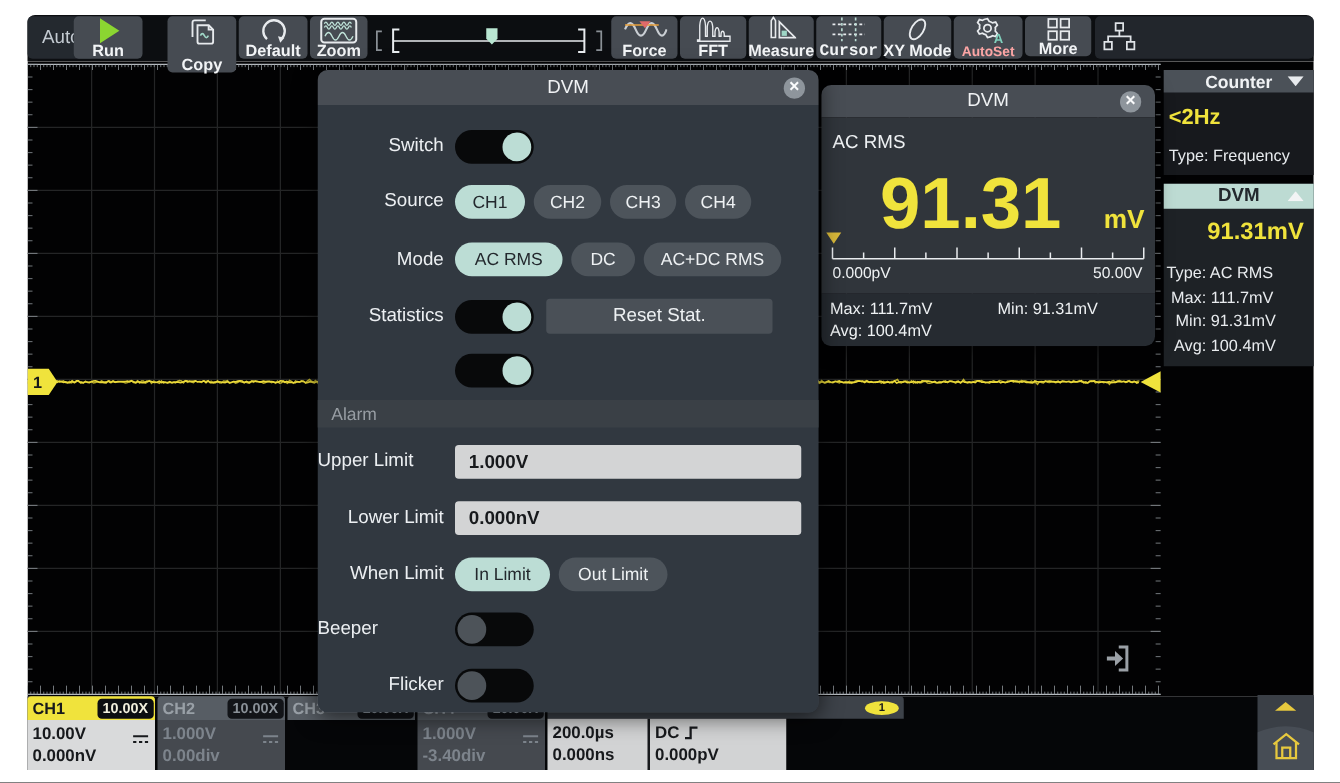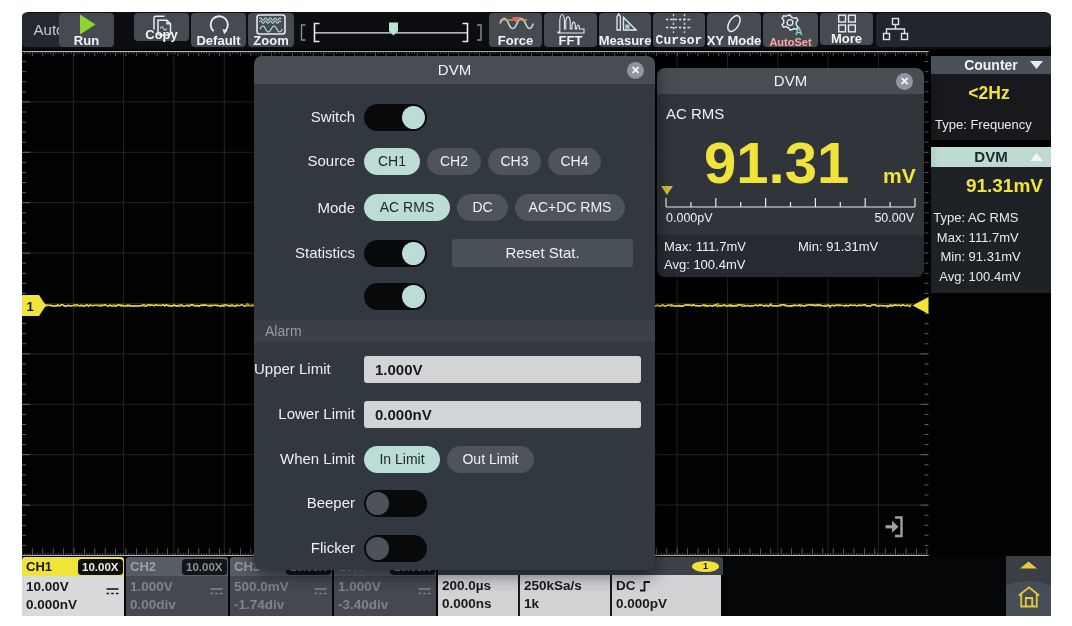--- a/index.html
+++ b/index.html
@@ -18,21 +18,21 @@
     <path d="M870 471.8 l6.5 6 l-6.5 6 z" fill="#9aa0a6"></path>
   </svg>
 <div style="position:absolute;left:22px;top:12px;width:1029px;height:36.5px;background:#0c0e11;border-radius:6px 6px 0 0">
     <div style="position:absolute;left:0px;top:1px;width:54px;height:33.5px;background:#24292f;border-radius:4px;color:#c3cad1;font-size:15px;text-align:center;line-height:33px">Auto</div>
     <div style="position:absolute;left:37px;top:1px;width:55px;height:33.5px;background:#464b52;border-radius:4px;">
       <div style="position:absolute;left:50%;top:0px;transform:translateX(-50%);line-height:0"><svg width="22" height="23" viewBox="0 0 22 23">
           <path d="M4 1.5 L19.5 11.5 L4 21.5 z" fill="#8bd631"></path>
         </svg></div>
       <div style="position:absolute;bottom:-1px;left:50%;transform:translateX(-50%);white-space:nowrap;font-size:13px;font-weight:bold;color:#f2f4f6">Run</div>
     </div>
-    <div style="position:absolute;left:112px;top:1px;width:55px;height:28px;background:#464b52;border-radius:4px;">
+    <div style="position:absolute;left:112px;top:1px;width:55px;height:45px;background:#464b52;border-radius:4px;">
       <div style="position:absolute;left:50%;top:0px;transform:translateX(-50%);line-height:0"><svg width="24" height="24" viewBox="0 0 24 24">
           <g fill="none" stroke="#e7eaed" stroke-width="1.5">
             <path d="M4 16.5 V4.9 a1.6 1.6 0 0 1 1.6-1.6 h9"></path>
             <path d="M8 7.2 h9 l3.5 3.5 v9.6 a1.6 1.6 0 0 1 -1.6 1.6 h-9.3 a1.6 1.6 0 0 1 -1.6 -1.6 z"></path>
             <path d="M16.9 7.2 v3.5 h3.5"></path>
           </g>
           <path d="M10.3 15.5 q1.6 -3.2 3.2 0 t3.2 0" fill="none" stroke="#9fd6c6" stroke-width="1.3"></path>
         </svg></div>
       <div style="position:absolute;bottom:-1px;left:50%;transform:translateX(-50%);white-space:nowrap;font-size:13px;font-weight:bold;color:#f2f4f6">Copy</div>
     </div>
@@ -134,21 +134,21 @@
             <rect x="19.5" y="16.5" width="6" height="6"></rect>
             <path d="M13.5 7.5 V12 M4.5 16.5 V12 H22.5 V16.5"></path>
           </g>
         </svg></div>
     </div>
   </div>
 <div style="position:absolute;left:931px;top:56px;width:120px;height:84px;background:#17191d">
     <div style="position:relative;height:18px;background:#4b5158;color:#f0f2f4;font-size:14px;font-weight:bold;text-align:center;line-height:18px">Counter<svg width="13" height="8" viewBox="0 0 13 8" style="position:absolute;right:8px;top:5px">
         <path d="M0 0 h13 l-6.5 8 z" fill="#e8ebee"></path>
       </svg></div>
-    <div style="padding:9px 8px 0 4px;text-align:center;color:#f0e33c;font-size:17.5px;font-weight:bold">&lt;2Hz</div>
+    <div style="padding:9px 8px 0 4px;text-align:left;color:#f0e33c;font-size:17.5px;font-weight:bold">&lt;2Hz</div>
     <div style="padding:13px 0 0 4px;font-size:13px;color:#e8ebee">Type: Frequency</div>
   </div>
 <div style="position:absolute;left:931px;top:147px;width:120px;height:146px;background:#1e2226">
     <div style="position:relative;height:20px;background:#bddbd3;color:#23282d;font-size:15px;font-weight:bold;text-align:center;line-height:20px">DVM<svg width="13" height="8" viewBox="0 0 13 8" style="position:absolute;right:8px;top:6px">
         <path d="M0 8 h13 l-6.5 -8 z" fill="#f2f4f5"></path>
       </svg></div>
     <div style="padding:8px 8px 0 0;text-align:right;color:#f0e33c;font-size:19px;font-weight:bold">91.31mV</div>
     <div style="position:absolute;left:0;top:61px;width:100%;font-size:13px;color:#e8ebee;line-height:19.5px">
       <div><span style="display:inline-block;width:34px;text-align:right">Type:</span> AC RMS</div>
       <div><span style="display:inline-block;width:34px;text-align:right">Max:</span> 111.7mV</div>
@@ -176,52 +176,39 @@
             <g stroke="#7d848c" stroke-width="1.6" fill="none">
               <path d="M0.5 2 H12.5"></path>
               <path d="M0.5 6.5 h2.6 M5.2 6.5 h2.6 M9.9 6.5 h2.6"></path>
             </g>
           </svg></span></div>
       <div style="line-height:18px">0.00div</div>
     </div>
   </div>
 <div style="position:absolute;left:230px;top:557px;width:102px;height:59px">
     <div style="position:relative;height:19px;background:#575d64;color:#99a0a7;font-size:13px;font-weight:bold;line-height:19px;border-radius:3px 3px 0 0"><span style="padding-left:4px">CH3</span><span style="position:absolute;right:1.5px;top:1.5px;height:16px;line-height:16px;background:#121418;color:#8a9198;border-radius:3.5px;font-size:11.5px;padding:0 4px">10.00X</span></div>
-    <div style="height:40px;background:#45494f;color:#7d848c;font-size:13.5px;font-weight:bold;padding:1px 4px 0 4px">
-      <div style="position:relative;line-height:19px">500.0mV<span style="position:absolute;right:1px;top:5px"><svg width="13" height="9" viewBox="0 0 13 9">
-            <g stroke="#7d848c" stroke-width="1.6" fill="none">
-              <path d="M0.5 2 H12.5"></path>
-              <path d="M0.5 6.5 h2.6 M5.2 6.5 h2.6 M9.9 6.5 h2.6"></path>
-            </g>
-          </svg></span></div>
-      <div style="line-height:18px">-1.74div</div>
-    </div>
   </div>
 <div style="position:absolute;left:334px;top:557px;width:102px;height:59px">
     <div style="position:relative;height:19px;background:#575d64;color:#99a0a7;font-size:13px;font-weight:bold;line-height:19px;border-radius:3px 3px 0 0"><span style="padding-left:4px">CH4</span><span style="position:absolute;right:1.5px;top:1.5px;height:16px;line-height:16px;background:#121418;color:#8a9198;border-radius:3.5px;font-size:11.5px;padding:0 4px">10.00X</span></div>
     <div style="height:40px;background:#45494f;color:#7d848c;font-size:13.5px;font-weight:bold;padding:1px 4px 0 4px">
       <div style="position:relative;line-height:19px">1.000V<span style="position:absolute;right:1px;top:5px"><svg width="13" height="9" viewBox="0 0 13 9">
             <g stroke="#7d848c" stroke-width="1.6" fill="none">
               <path d="M0.5 2 H12.5"></path>
               <path d="M0.5 6.5 h2.6 M5.2 6.5 h2.6 M9.9 6.5 h2.6"></path>
             </g>
           </svg></span></div>
       <div style="line-height:18px">-3.40div</div>
     </div>
   </div>
 <div style="position:absolute;left:438px;top:557px;width:285px;height:59px">
     <div style="height:18px;background:#3d4249;border-radius:3px 3px 0 0"></div>
     <div style="display:flex;height:41px;font-weight:bold;color:#17191c;font-size:13.5px">
       <div style="width:82px;background:#d2d3d4;padding:1px 0 0 4px;border-right:2px solid #17191c">
         <div style="line-height:19px">200.0µs</div>
         <div style="line-height:18px">0.000ns</div>
-      </div>
-      <div style="width:92px;background:#d2d3d4;padding:1px 0 0 4px;border-right:2px solid #17191c">
-        <div style="line-height:19px">250kSa/s</div>
-        <div style="line-height:18px">1k</div>
       </div>
       <div style="width:109px;background:#d2d3d4;padding:1px 0 0 4px">
         <div style="line-height:19px">DC <svg width="13" height="12" viewBox="0 0 13 12" style="vertical-align:-2px">
             <path d="M1 10.5 h4.5 V2 h5.5" fill="none" stroke="#17191c" stroke-width="1.8"></path>
           </svg></div>
         <div style="line-height:18px">0.000pV</div>
       </div>
     </div>
   </div>
 <div style="position:absolute;left:692px;top:560.5px;width:27px;height:11px;background:#f0e33c;border-radius:50%;color:#17191c;font-size:9px;font-weight:bold;text-align:center;line-height:11px">1</div>
@@ -286,21 +273,21 @@
         <div style="width:53px;height:27px;border-radius:14px;background:#4d545b;color:#eef1f3;font-size:14px;line-height:27px;text-align:center;flex:none">CH3</div>
         <div style="width:53px;height:27px;border-radius:14px;background:#4d545b;color:#eef1f3;font-size:14px;line-height:27px;text-align:center;flex:none">CH4</div>
       </div>
       <div style="position:absolute;left:0;top:109.5px;width:101px;height:28px;text-align:right;font-size:15px;color:#eceff2;line-height:28px">Mode</div>
       <div style="position:absolute;left:110px;top:109.5px;height:28px;display:flex;align-items:center;gap:7px">
         <div style="width:86px;height:27px;border-radius:14px;background:#bcddd5;color:#23282d;font-size:14px;line-height:27px;text-align:center;flex:none">AC RMS</div>
         <div style="width:51px;height:27px;border-radius:14px;background:#4d545b;color:#eef1f3;font-size:14px;line-height:27px;text-align:center;flex:none">DC</div>
         <div style="width:110px;height:27px;border-radius:14px;background:#4d545b;color:#eef1f3;font-size:14px;line-height:27px;text-align:center;flex:none">AC+DC RMS</div>
       </div>
       <div style="position:absolute;left:0;top:155px;width:101px;height:28px;text-align:right;font-size:15px;color:#eceff2;line-height:28px">Statistics</div>
-      <div style="position:absolute;left:110px;top:155px;height:28px;display:flex;align-items:center;gap:16px">
+      <div style="position:absolute;left:110px;top:155px;height:28px;display:flex;align-items:center;gap:1px">
         <div style="position:relative;width:63px;height:27px;border-radius:14px;background:#08090a">
           <div style="position:absolute;right:2px;top:2px;width:23px;height:23px;border-radius:50%;background:#bcddd5"></div>
         </div>
         <div style="width:181px;height:28px;margin-left:9px;background:#4a5057;border-radius:3px;color:#eef1f3;font-size:15px;text-align:center;line-height:28px">Reset Stat.</div>
       </div>
       <div style="position:absolute;left:110px;top:198px;height:28px;display:flex;align-items:center;gap:7px">
         <div style="position:relative;width:63px;height:27px;border-radius:14px;background:#08090a">
           <div style="position:absolute;right:2px;top:2px;width:23px;height:23px;border-radius:50%;background:#bcddd5"></div>
         </div>
       </div>
@@ -311,21 +298,21 @@
       </div>
       <div style="position:absolute;left:0;top:316px;width:101px;height:28px;text-align:right;font-size:15px;color:#eceff2;line-height:28px">Lower Limit</div>
       <div style="position:absolute;left:110px;top:316px;height:28px;display:flex;align-items:center;gap:7px">
         <div style="width:277px;height:27px;background:#d3d4d5;border-radius:3px;color:#17191c;font-size:15px;font-weight:bold;line-height:27px;padding-left:11px">0.000nV</div>
       </div>
       <div style="position:absolute;left:0;top:361px;width:101px;height:28px;text-align:right;font-size:15px;color:#eceff2;line-height:28px">When Limit</div>
       <div style="position:absolute;left:110px;top:361px;height:28px;display:flex;align-items:center;gap:7px">
         <div style="width:76px;height:27px;border-radius:14px;background:#bcddd5;color:#23282d;font-size:14px;line-height:27px;text-align:center;flex:none">In Limit</div>
         <div style="width:87px;height:27px;border-radius:14px;background:#4d545b;color:#eef1f3;font-size:14px;line-height:27px;text-align:center;flex:none">Out Limit</div>
       </div>
-      <div style="position:absolute;left:0;top:405px;width:101px;height:28px;text-align:right;font-size:15px;color:#eceff2;line-height:28px">Beeper</div>
+      <div style="position:absolute;left:0;top:405px;width:101px;height:28px;text-align:left;font-size:15px;color:#eceff2;line-height:28px">Beeper</div>
       <div style="position:absolute;left:110px;top:405px;height:28px;display:flex;align-items:center;gap:7px">
         <div style="position:relative;width:63px;height:27px;border-radius:14px;background:#08090a">
           <div style="position:absolute;left:2px;top:2px;width:23px;height:23px;border-radius:50%;background:#4d5359"></div>
         </div>
       </div>
       <div style="position:absolute;left:0;top:450px;width:101px;height:28px;text-align:right;font-size:15px;color:#eceff2;line-height:28px">Flicker</div>
       <div style="position:absolute;left:110px;top:450px;height:28px;display:flex;align-items:center;gap:7px">
         <div style="position:relative;width:63px;height:27px;border-radius:14px;background:#08090a">
           <div style="position:absolute;left:2px;top:2px;width:23px;height:23px;border-radius:50%;background:#4d5359"></div>
         </div>

